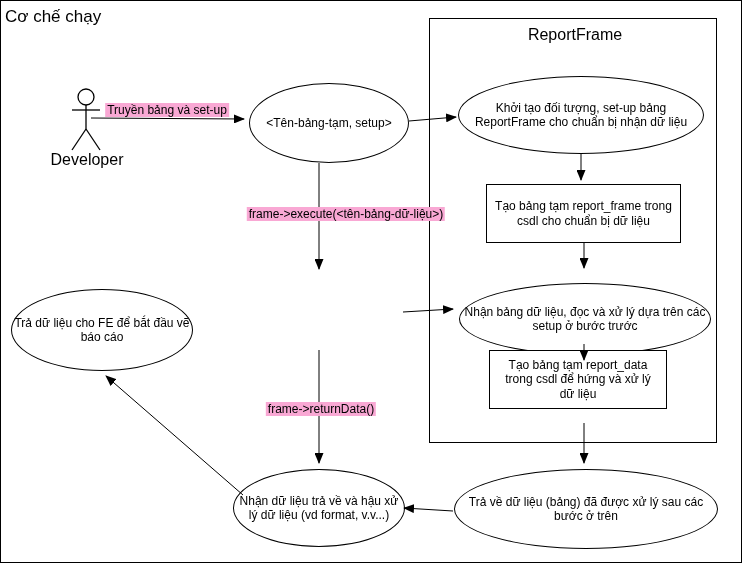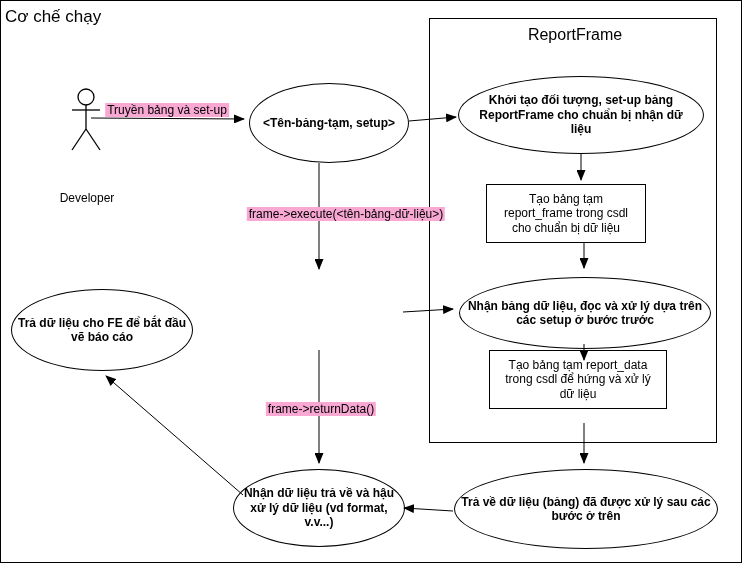--- a/index.html
+++ b/index.html
@@ -34,39 +34,38 @@
   .node {
     position: absolute;
     display: flex; align-items: center; justify-content: center;
     text-align: center;
     font-size: 12px; line-height: 1.2;
     background: #ffffff;
     border: 1px solid #000000;
     z-index: 1;
     padding: 0 4px;
   }
-  .ellipse { border-radius: 50%; font-weight: bold; }
+  .ellipse { border-radius: 50%; }
   .rect { padding: 0 8px; }
   svg.edges {
     position: absolute; inset: 0; z-index: 2;
     pointer-events: none;
   }
   .edge-label {
     position: absolute; z-index: 3;
     transform: translate(-50%, -50%);
     background: #f9a8d4;
     font-size: 12px;
     padding: 0 2px;
     white-space: nowrap;
   }
   .actor-label {
     position: absolute; z-index: 3;
     transform: translate(-50%, 0);
-    font-size: 12px;
-    margin-top: 40px;
+    font-size: 16px;
   }
 </style>
 </head>
 <body>
 
 <div class="canvas">
 
   <div class="page-title">Cơ chế chạy</div>
 
   <div class="frame" style="left:428px; top:17px; width:288px; height:425px;">
@@ -74,26 +73,26 @@
   </div>
 
   <div class="node ellipse" style="left:248px; top:82px;  width:160px; height:80px;">
     <span>&lt;Tên-bảng-tạm, setup&gt;</span>
   </div>
 
   <div class="node ellipse" style="left:457px; top:75px;  width:246px; height:78px; padding:0 10px;">
     <span>Khởi tạo đối tượng, set-up bảng ReportFrame cho chuẩn bị nhận dữ liệu</span>
   </div>
 
-  <div class="node rect" style="left:485px; top:183px; width:160px; height:59px;">
+  <div class="node rect" style="left:485px; top:183px; width:195px; height:59px;">
     <span>Tạo bảng tạm report_frame trong csdl cho chuẩn bị dữ liệu</span>
   </div>
 
 
-  <div class="node ellipse" style="left:458px; top:276px; width:252px; height:72px; padding:0;">
+  <div class="node ellipse" style="left:458px; top:282px; width:252px; height:72px; padding:0;">
     <span>Nhận bảng dữ liệu, đọc và xử lý dựa trên các setup ở bước trước</span>
   </div>
 
   <div class="node rect" style="left:488px; top:349px; width:178px; height:59px;">
     <span>Tạo bảng tạm report_data trong csdl để hứng và xử lý dữ liệu</span>
   </div>
 
   <div class="node ellipse" style="left:453px; top:468px; width:264px; height:80px; padding:0 6px;text-align:center;">
     <span>Trả về dữ liệu (bảng) đã được xử lý sau các bước ở trên</span>
   </div>

